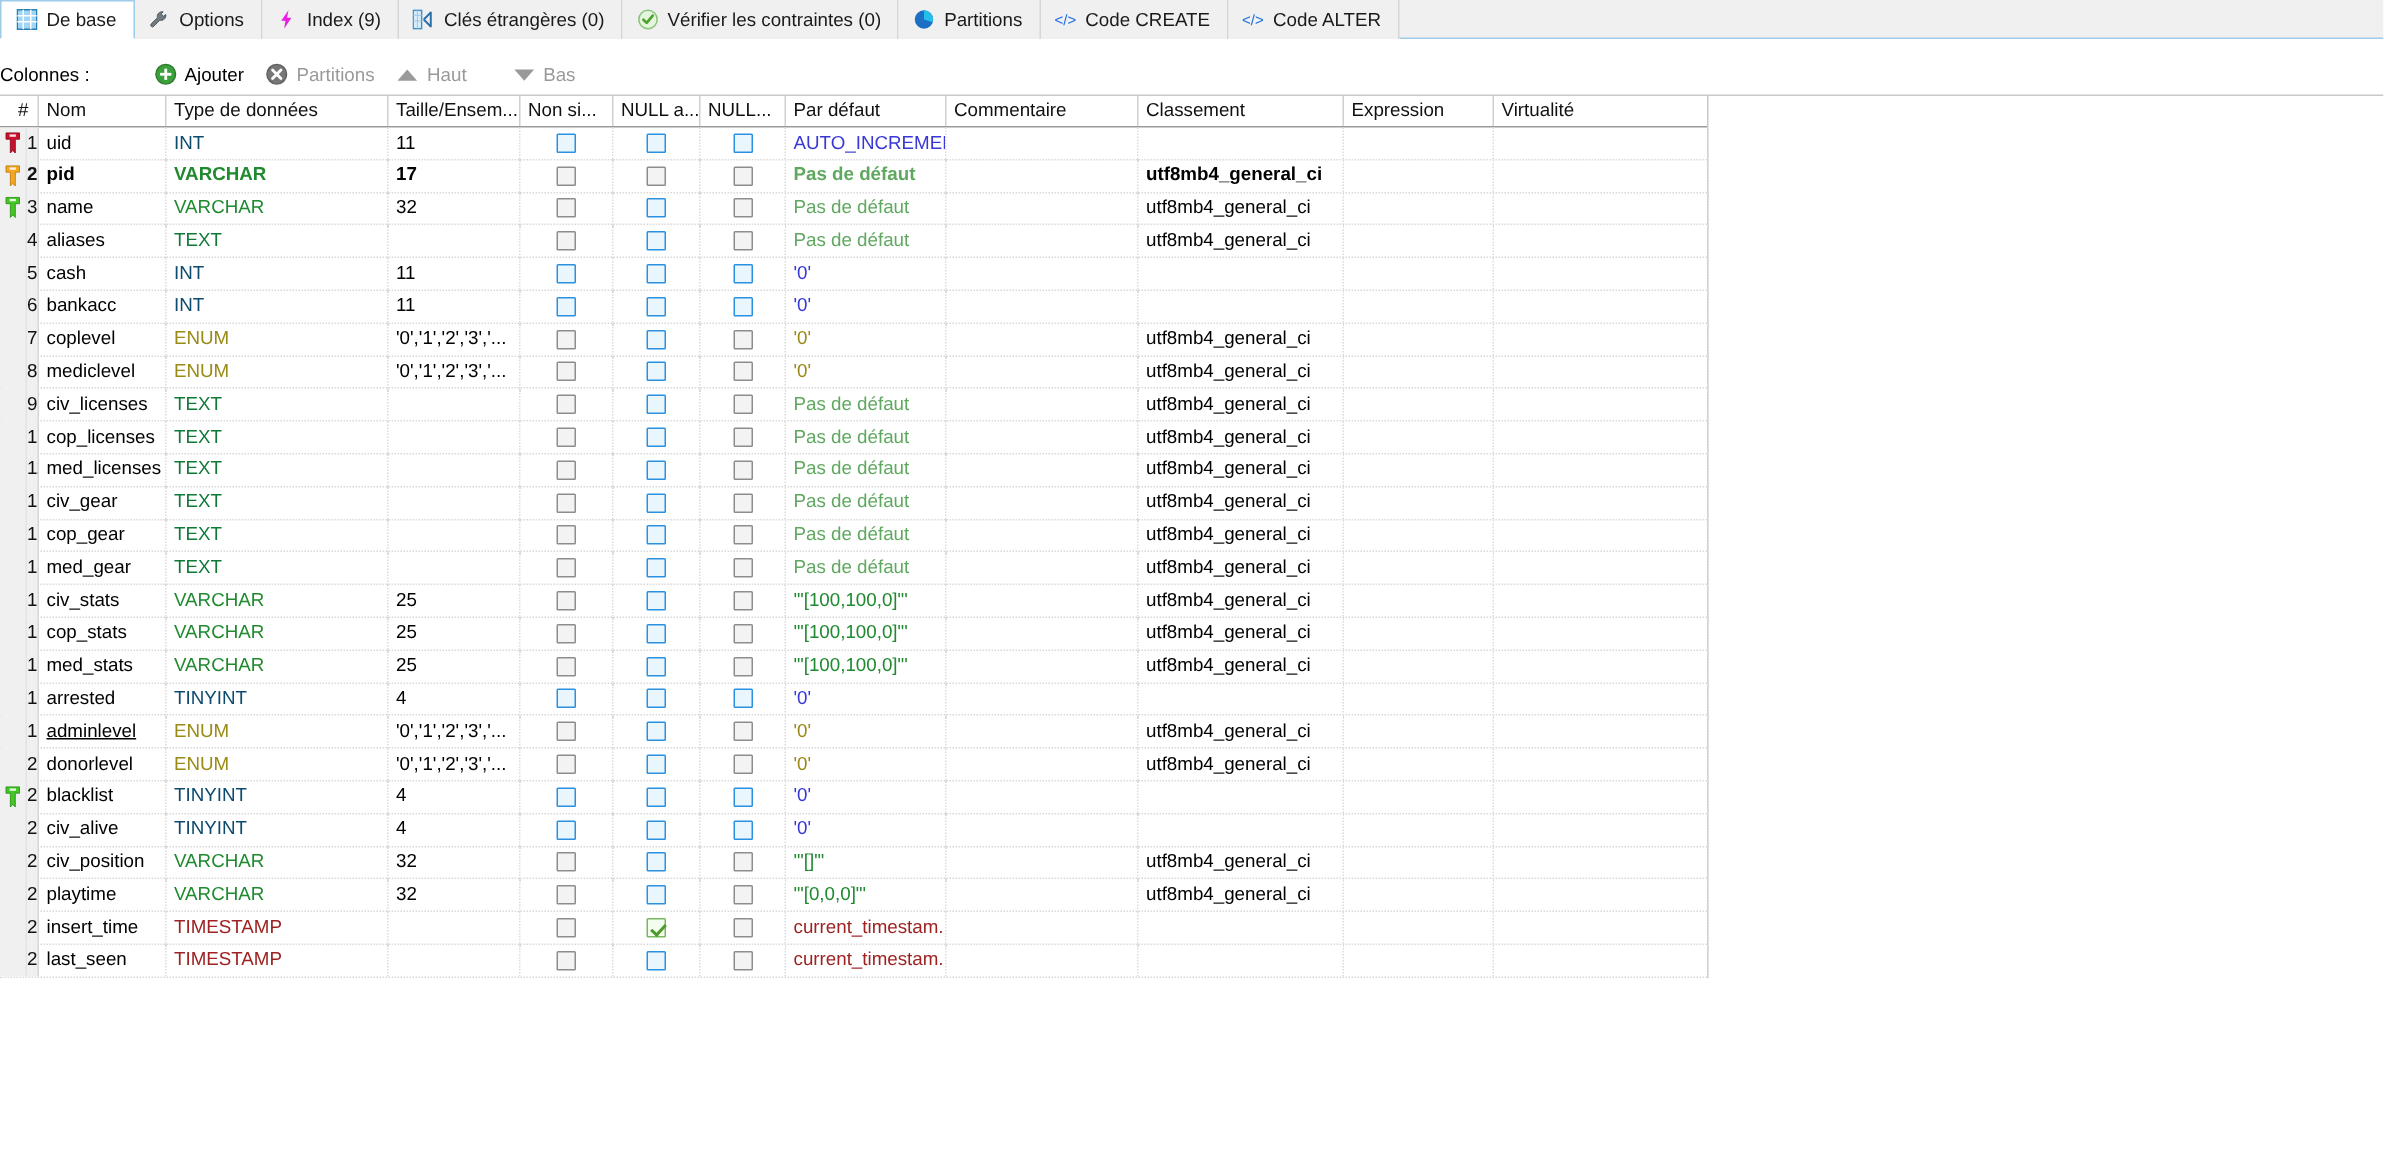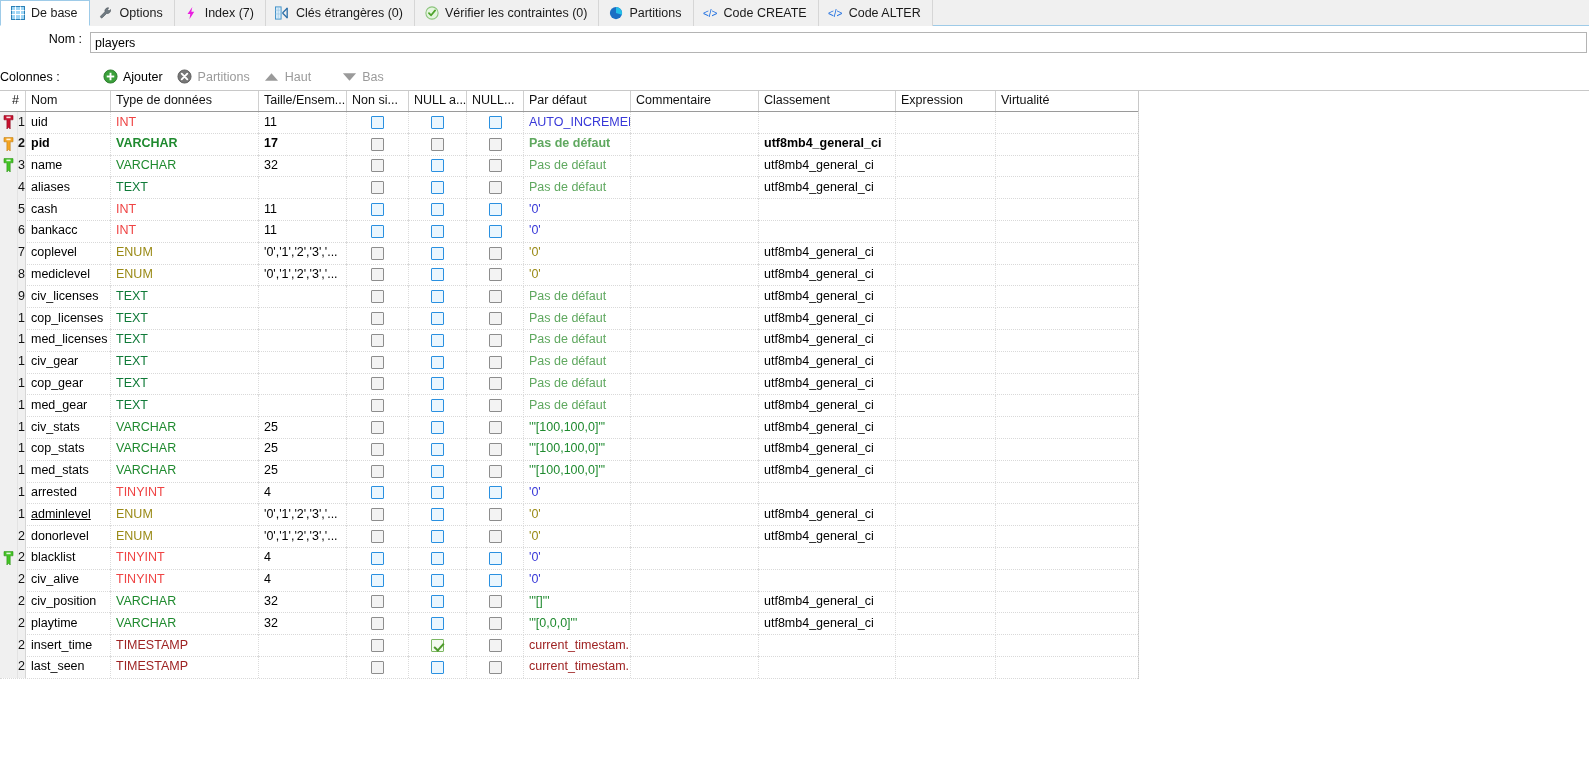--- a/index.html
+++ b/index.html
@@ -178,21 +178,21 @@
     color: #111;
   }
   .gc.chk {
     display: flex;
     align-items: center;
     justify-content: center;
     padding-left: 0;
   }
 
   
-  .t-INT, .t-TINYINT { color: #ef4444; }
+  .t-INT, .t-TINYINT { color: #0c4a6e; }
   .t-VARCHAR { color: #1f8a2f; }
   .t-TEXT { color: #0f7a38; }
   .t-ENUM { color: #9a8a16; }
   .t-TIMESTAMP { color: #9e2222; }
 
   
   .d-auto { color: #3838d8; }
   .d-none { color: #5fa85f; }
   .d-lit { color: #3838d8; }
   .d-litgreen { color: #1f8a2f; }
@@ -248,21 +248,21 @@
         </svg>
       </span>
       <span>Options</span>
     </div>
     <div class="tab">
       <span class="ticon">
         <svg width="14" height="14" viewBox="0 0 16 16">
           <path d="M9.5 1 4 9h3.2l-1 6 5.5-8.4H8.4z" fill="#e91ee0"></path>
         </svg>
       </span>
-      <span>Index (7)</span>
+      <span>Index (9)</span>
     </div>
     <div class="tab">
       <span class="ticon">
         <svg width="15" height="14" viewBox="0 0 16 14">
           <rect x="0.5" y="0.5" width="6" height="13" fill="#d8ecfa" stroke="#3d8fc6"></rect>
           <path d="M0.5 4h6M0.5 8h6M3.5 0.5v13" stroke="#9dc8e4" stroke-width="0.7"></path>
           <path d="M8 7 L13 2 M8 7 L13 12" stroke="#2b6fa8" stroke-width="1.4" fill="none"></path>
           <path d="M13 1.5v11" stroke="#2b6fa8" stroke-width="1.4"></path>
         </svg>
       </span>
@@ -298,24 +298,20 @@
       <span class="ticon">
         <svg width="16" height="13" viewBox="0 0 18 13">
           <text x="0" y="10.5" font-family="Liberation Sans, sans-serif" font-size="12" fill="#1f6fe0">&lt;/&gt;</text>
         </svg>
       </span>
       <span>Code ALTER</span>
     </div>
   </div>
 
 <div id="formarea">
-  <div class="frow" id="nomrow">
-    <div class="flabel">Nom :</div>
-    <input id="nominput" type="text" value="players" style="">
-  </div>
 </div>
 
 <div id="coltoolbar">
   <div class="cl-label">Colonnes :</div>
 
   <div class="tbtn">
     <span class="bicon">
       <svg width="15" height="15" viewBox="0 0 16 16">
           <circle cx="8" cy="8" r="7" fill="#3aa03a" stroke="#2c7a2c" stroke-width="1"></circle>
           <rect x="7" y="4" width="2" height="8" fill="#fff"></rect>

